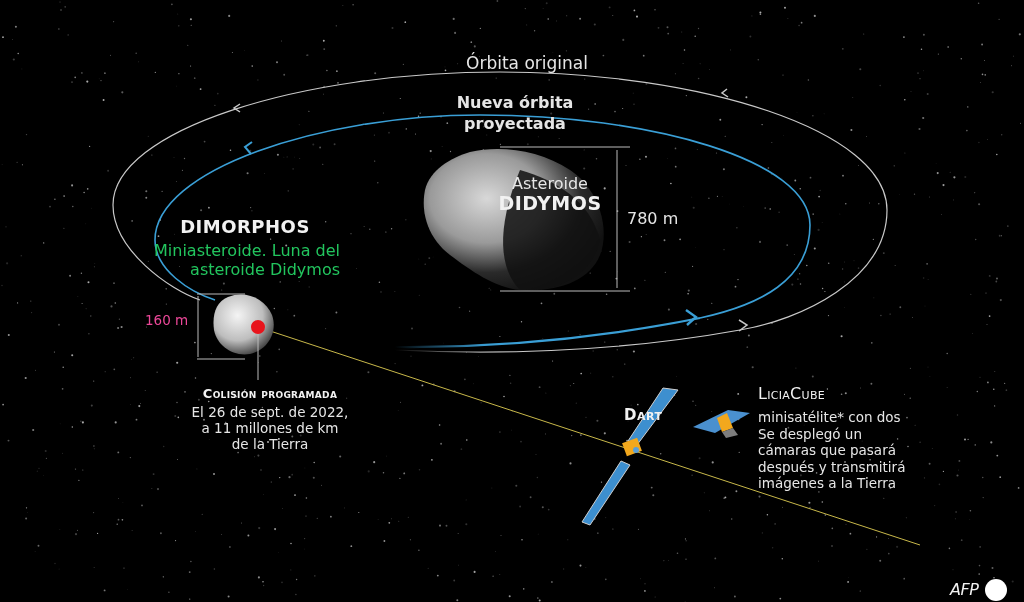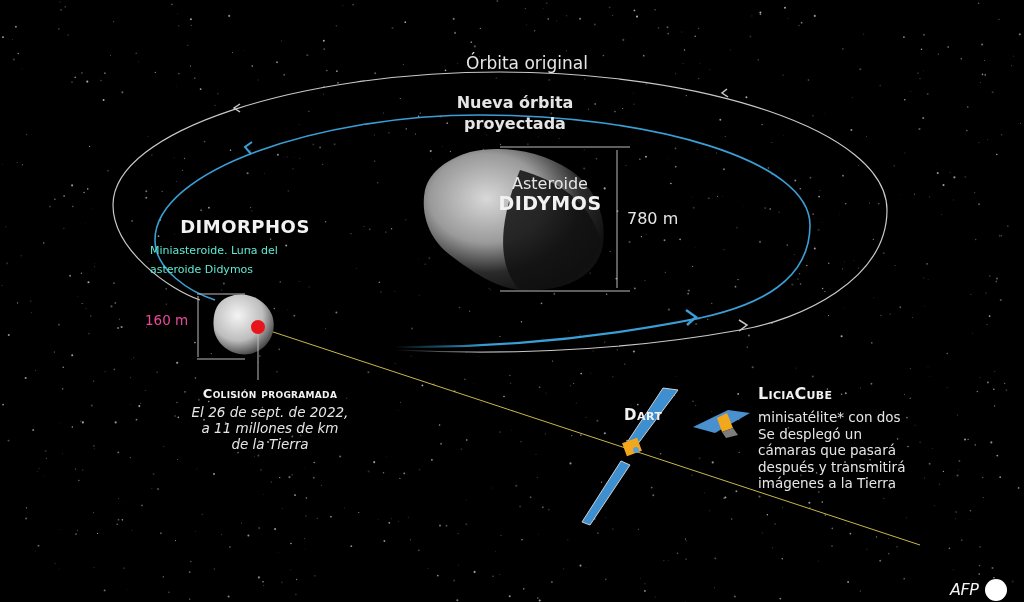--- a/index.html
+++ b/index.html
@@ -2,29 +2,29 @@
 <html><head>
   <meta charset="utf-8">
   <style>
     html, body { margin:0; padding:0; }
     body { width:1024px; height:602px; overflow:hidden; background:#000; position:relative; font-family:"DejaVu Sans", "Liberation Sans", sans-serif; color:#fff; }
     #canvas { position:absolute; left:0; top:0; width:1024px; height:602px; }
     .txt { position:absolute; color:#f2f2f2; white-space:nowrap; }
     .label-orbit-orig { left:0; top:53px; width:1054px; text-align:center; font-size:17px; color:#e6e6e6; }
     .label-orbit-new { left:420px; top:92px; width:190px; text-align:center; font-size:16px; font-weight:bold; line-height:21px; color:#e5e5e5; }
     .label-dim-title { left:150px; top:216px; width:190px; text-align:center; font-size:18px; font-weight:bold; letter-spacing:0.5px; }
-    .label-dim-sub { left:150px; top:241px; width:190px; text-align:left; font-size:11px; line-height:19px; color:#5eead4; }
+    .label-dim-sub { left:150px; top:241px; width:190px; text-align:right; font-size:16px; line-height:19px; color:#22c55e; }
     .label-did-pre { left:500px; top:174px; width:100px; text-align:center; font-size:16px; color:#e6e6e6; }
     .label-did-title { left:495px; top:192px; width:110px; text-align:center; font-size:19px; font-weight:bold; letter-spacing:0.5px; }
     .label-780 { left:627px; top:209px; font-size:16px; color:#e6e6e6; }
     .label-160 { left:145px; top:312px; font-size:13.5px; color:#ec4899; }
     .label-col-title { left:185px; top:386px; width:170px; text-align:center; font-size:13px; font-weight:bold; font-variant:small-caps; letter-spacing:0.3px; }
-    .label-col-body { left:170px; top:404px; width:200px; text-align:center; font-size:13.5px; line-height:16px; color:#e6e6e6;font-style:italic; }
+    .label-col-body { left:170px; top:404px; width:200px; text-align:center; font-size:13.5px; line-height:16px; color:#e6e6e6; }
     .label-dart { left:588px; top:406px; font-size:15px; font-weight:bold; font-variant:small-caps; letter-spacing:0.5px;margin-left:36px; }
-    .label-licia-title { left:758px; top:384px; font-size:16px; font-weight:bold; font-variant:small-caps; letter-spacing:0.3px; }
+    .label-licia-title { left:758px; top:384px; font-size:16px; font-weight:normal; font-variant:small-caps; letter-spacing:0.3px; }
     .label-licia-body { left:758px; top:409px; font-size:13.5px; line-height:16.5px; color:#e6e6e6; white-space:normal; width:190px; }
     .label-afp { left:950px; top:580px; font-size:16px; font-weight:normal; font-style:italic; letter-spacing:-0.5px; }
     .afp-dot { position:absolute; left:985px; top:579px; width:22px; height:22px; border-radius:50%; background:#fff; }
   </style>
 </head>
 <body>
 
 <svg id="canvas" width="1024" height="602" viewBox="0 0 1024 602" xmlns="http://www.w3.org/2000/svg">
   <defs>
     <radialGradient id="didG" cx="35%" cy="35%" r="70%">

